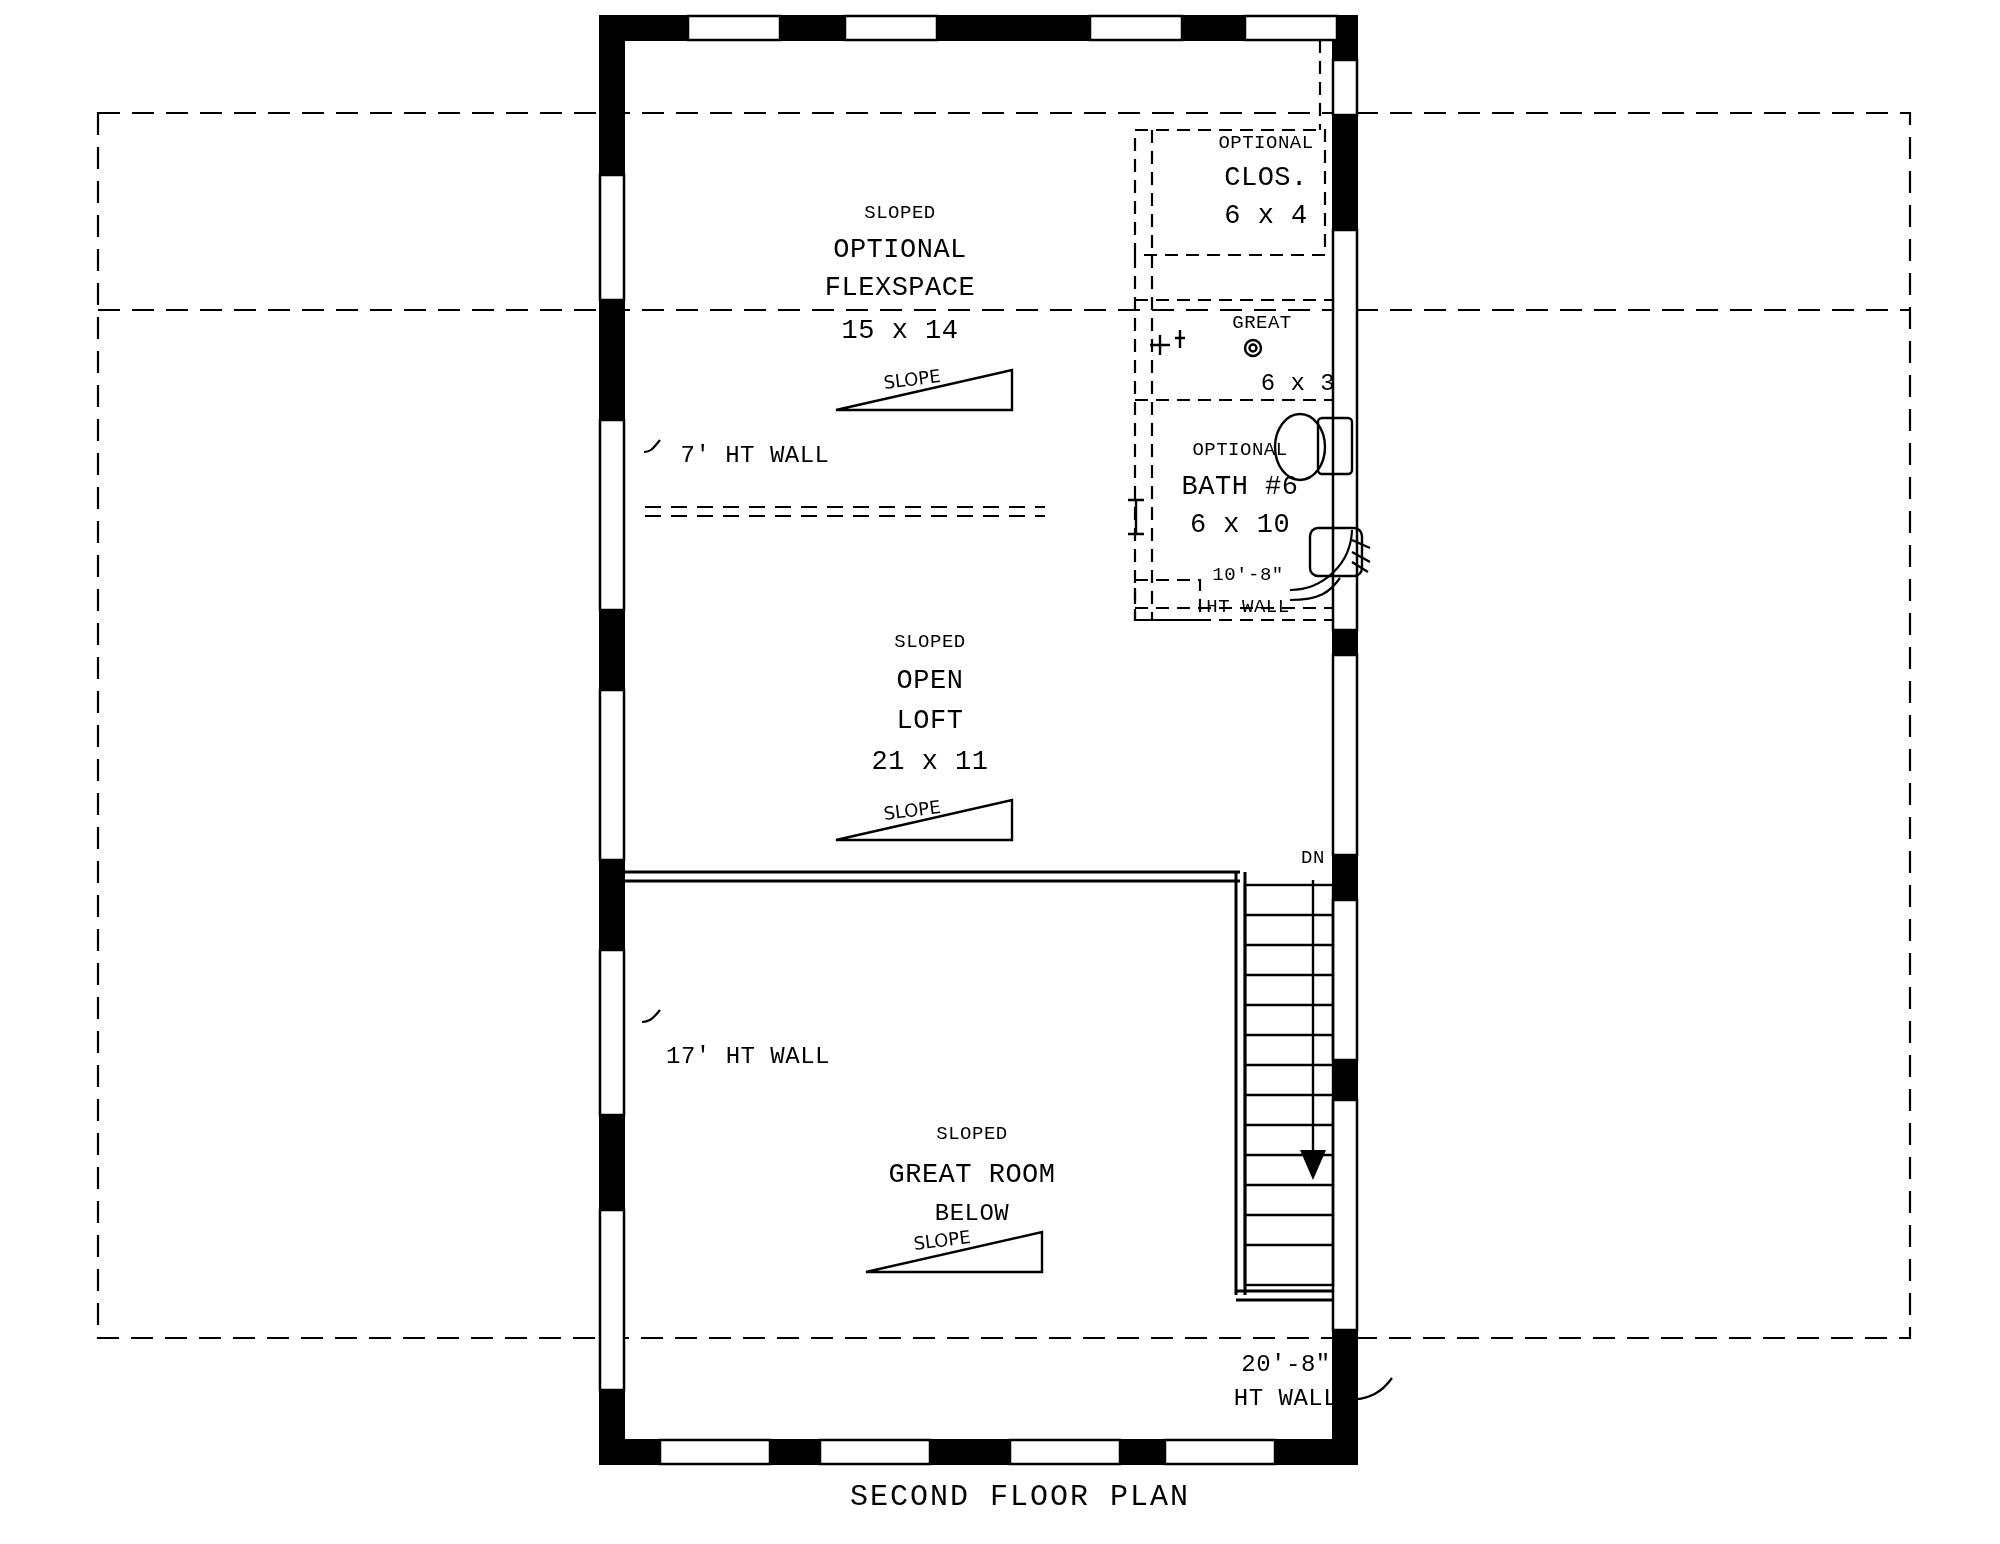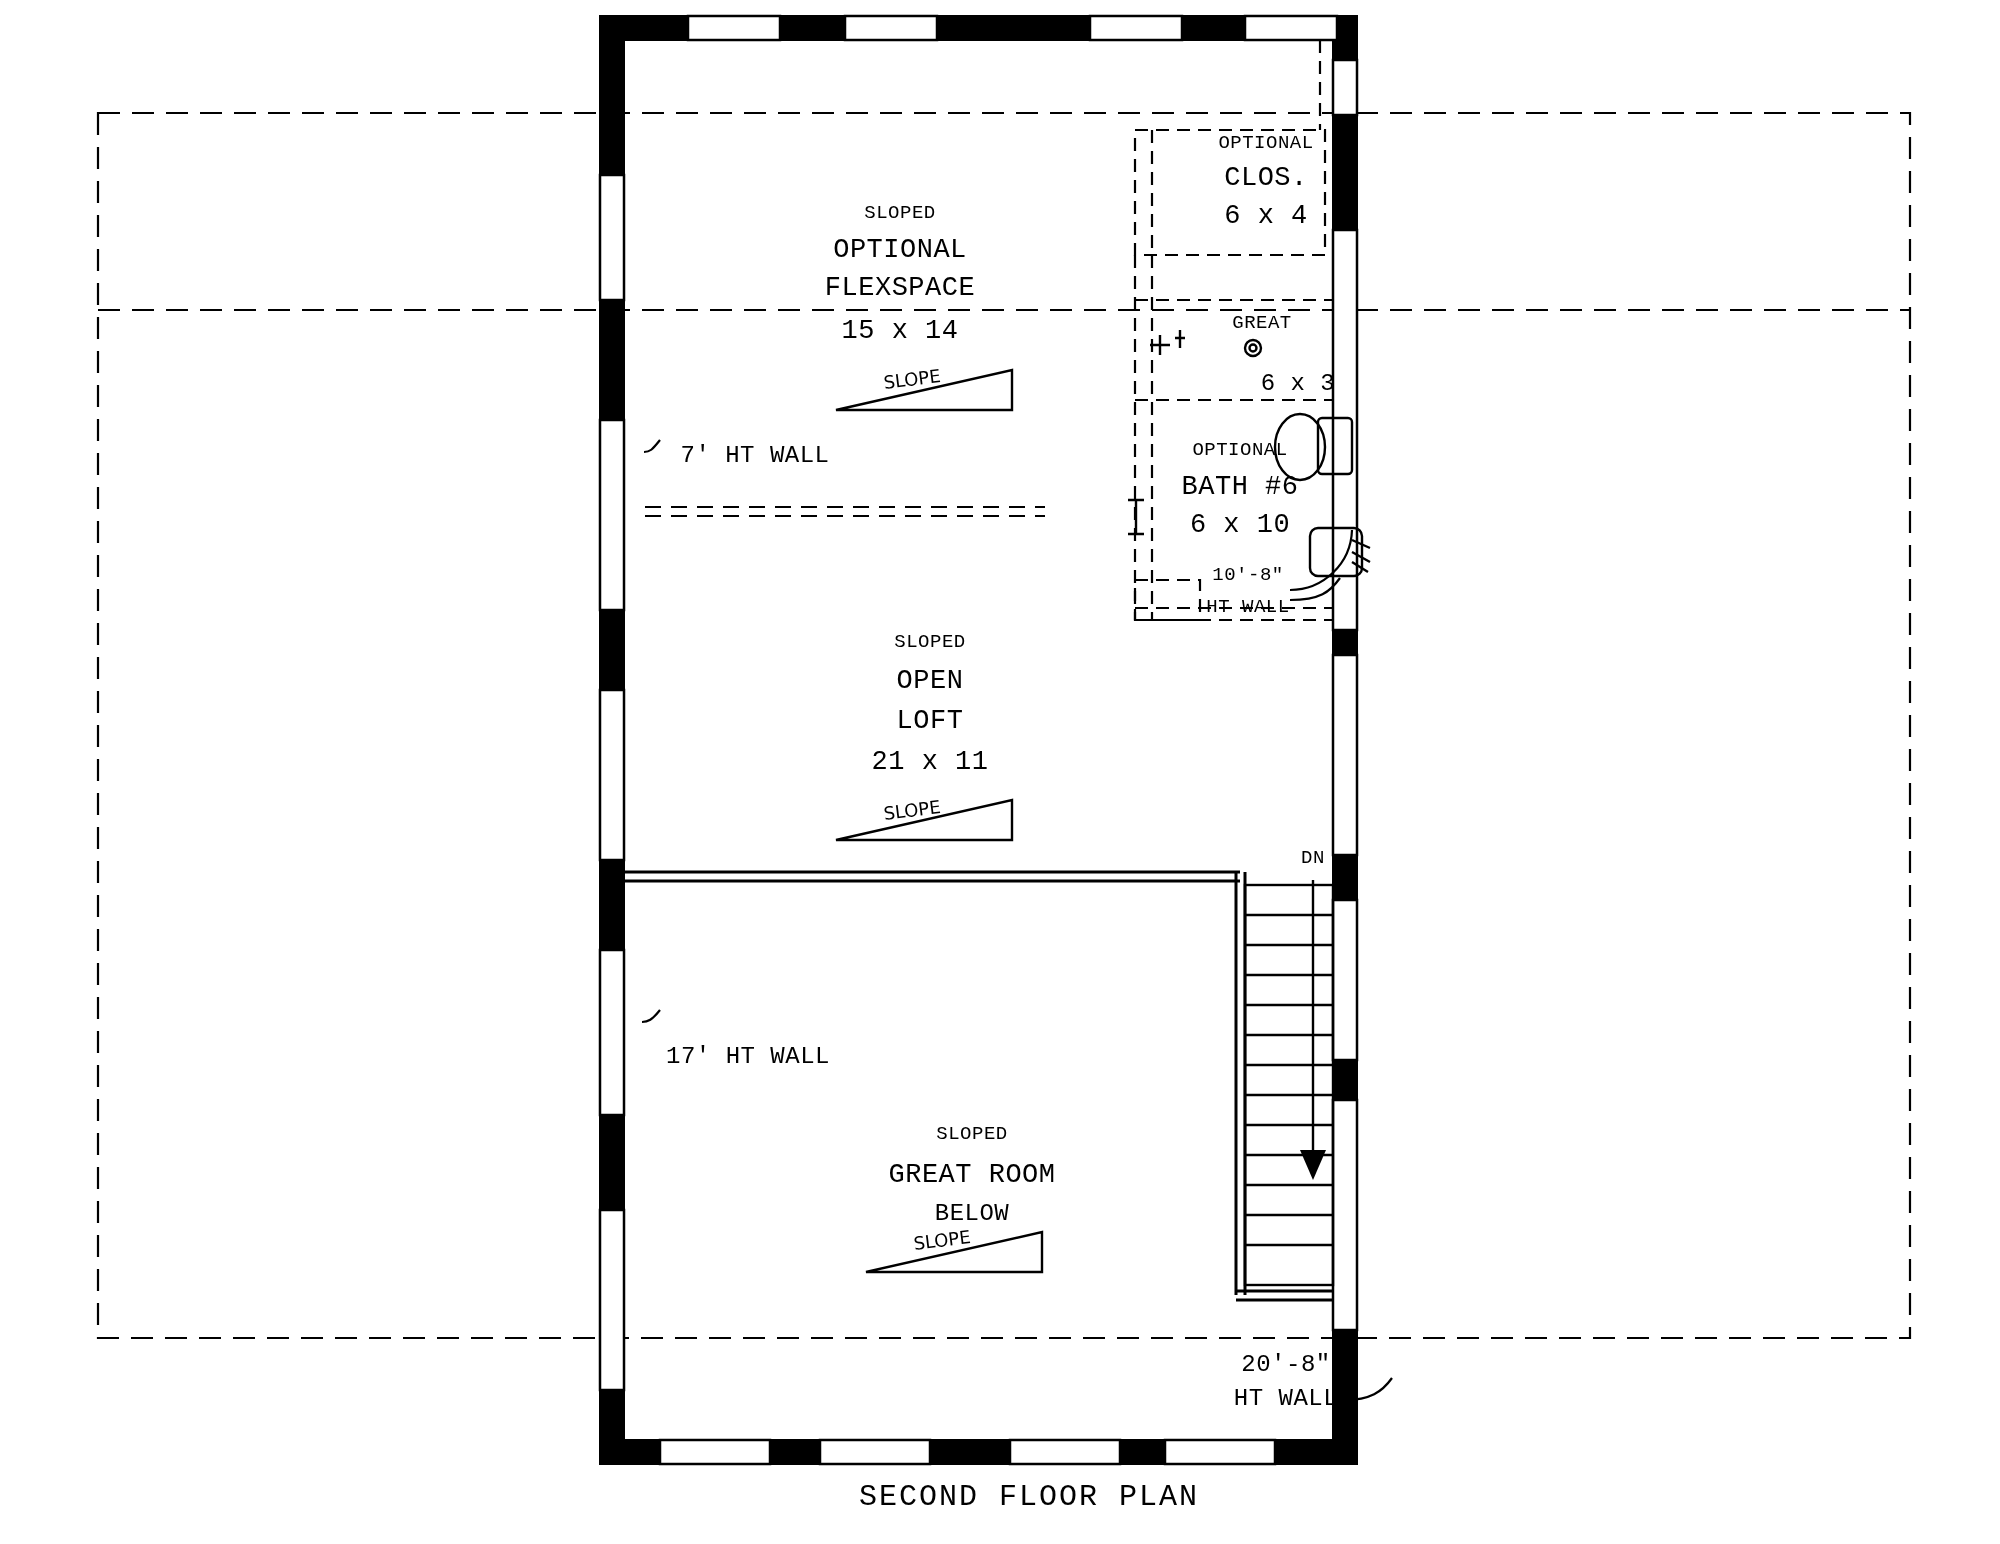--- a/index.html
+++ b/index.html
@@ -203,13 +203,13 @@
 
 <div class="lbl t-med" style="left:755px; top:455px;">7' HT WALL</div>
 
 <div class="lbl t-med" style="left:748px; top:1044px;margin-top:12px;">17' HT WALL</div>
 
 <div class="lbl t-med" style="left:1286px; top:1364px;">20'-8"</div>
 <div class="lbl t-med" style="left:1286px; top:1398px;">HT WALL</div>
 
 <div class="lbl t-small" style="left:1313px; top:858px;">DN</div>
 
-<div class="lbl t-title" style="left:1020px; top:1497px;margin-left:9px;">SECOND FLOOR PLAN</div>
+<div class="lbl t-title" style="left:1020px; top:1497px;">SECOND FLOOR PLAN</div>
 
 </body></html>

